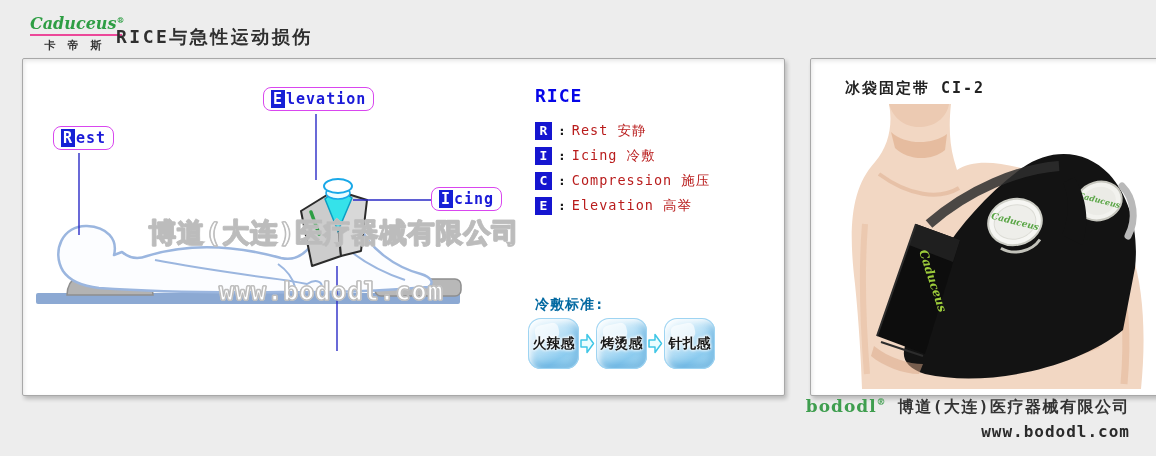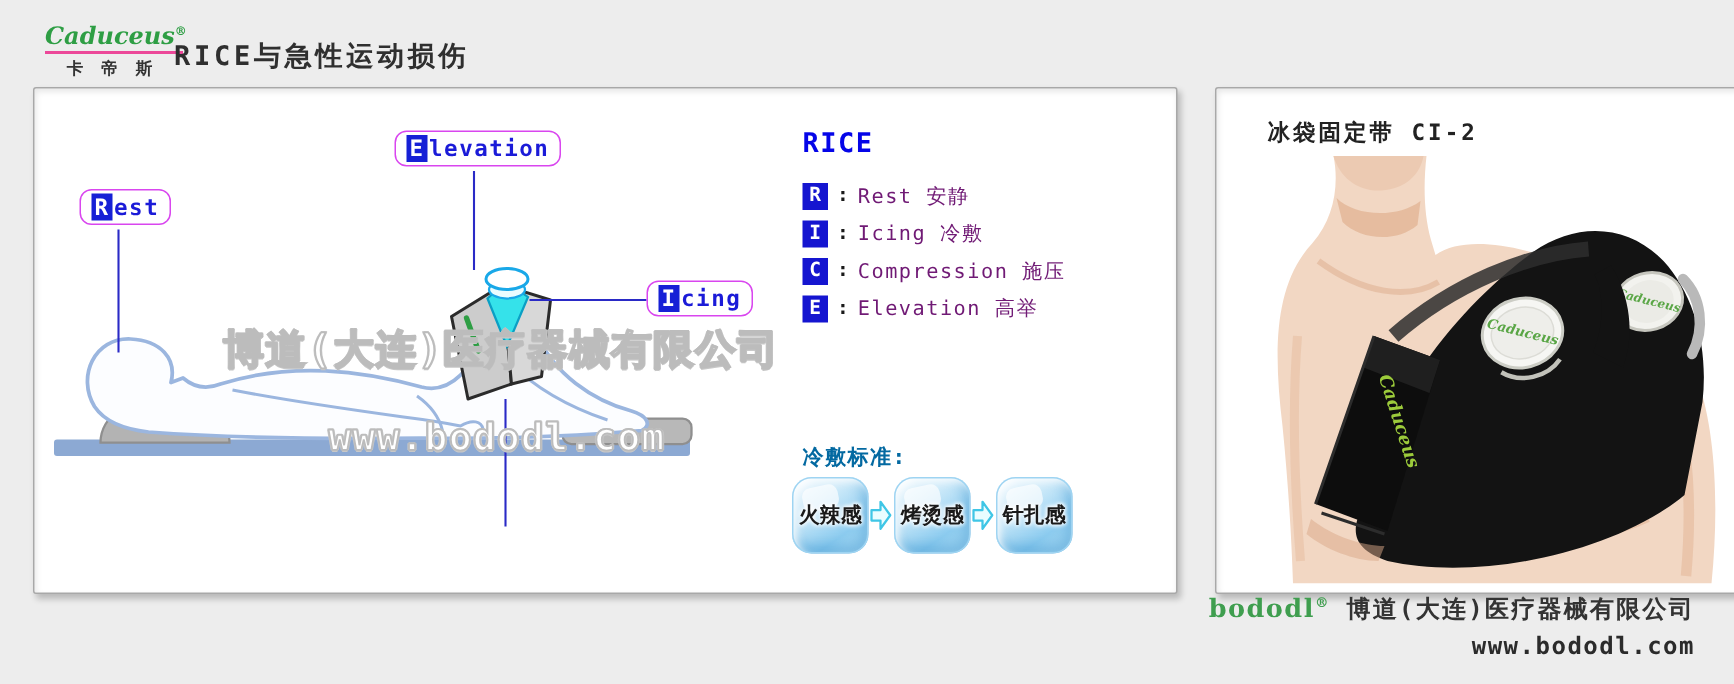--- a/index.html
+++ b/index.html
@@ -53,21 +53,21 @@
   
   #rice-block{position:absolute;left:512px;top:26px;width:246px;z-index:2;}
   #rice-title{font-size:18px;font-weight:bold;color:#0505e8;letter-spacing:1px;}
   #rice-list{margin-top:12px;}
   .rice-item{display:flex;align-items:center;height:25px;}
   .rice-item .chip{
     width:17px;height:18px;line-height:18px;text-align:center;background:#1515d0;color:#fff;
     font-size:13px;font-weight:bold;flex:0 0 auto;
   }
   .rice-item .sep{margin:0 6px;font-size:13px;color:#1a1a1a;font-weight:bold;}
-  .rice-item .txt{font-size:13.5px;color:#701a75;letter-spacing:1px;}
+  .rice-item .txt{font-size:13.5px;color:#b91c1c;letter-spacing:1px;}
 
   #cold-title{position:absolute;left:512px;top:237px;font-size:14px;font-weight:bold;color:#0369a1;letter-spacing:1px;z-index:2;}
   #cold-stages{position:absolute;left:505px;top:259px;display:flex;align-items:center;z-index:2;}
   .stage{display:flex;align-items:center;}
   .cube{
     position:relative;width:51px;height:51px;border-radius:13px;
     background:linear-gradient(145deg,#f6fcff 0%,#d2ecfa 30%,#8ecdf0 72%,#c2e7f8 100%);
     box-shadow:inset 0 0 0 1px #9ed4f2, inset 3px 3px 6px rgba(255,255,255,.95), inset -3px -5px 9px rgba(55,145,205,.5);
   }
   .cube .facet{position:absolute;left:7px;top:6px;width:24px;height:16px;border-radius:6px;

